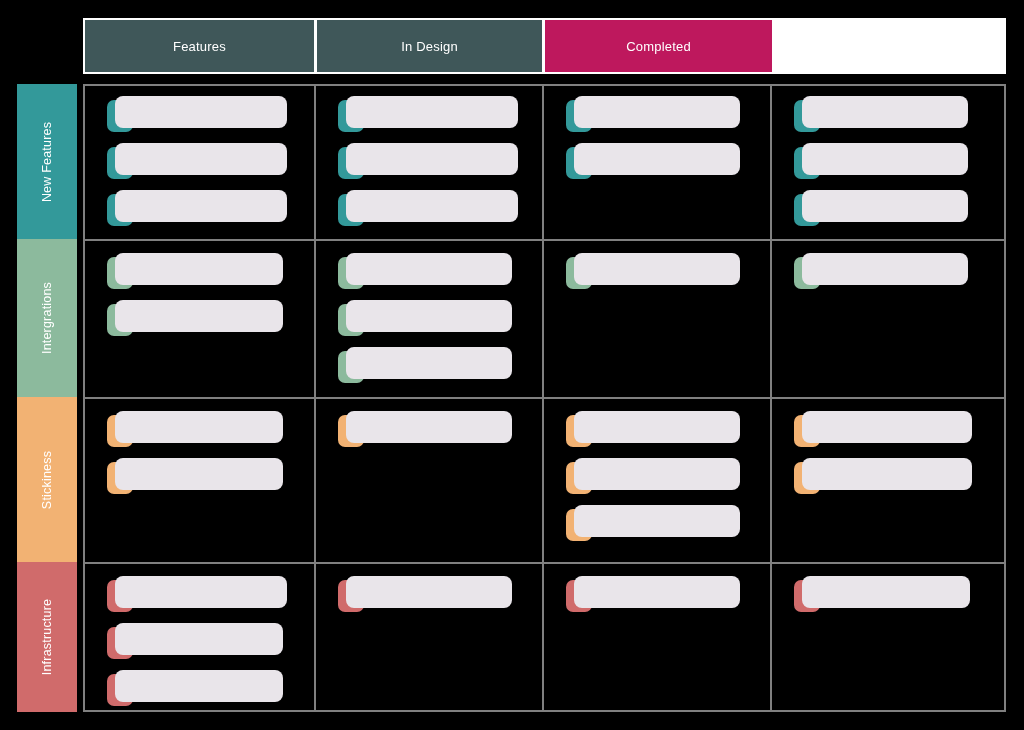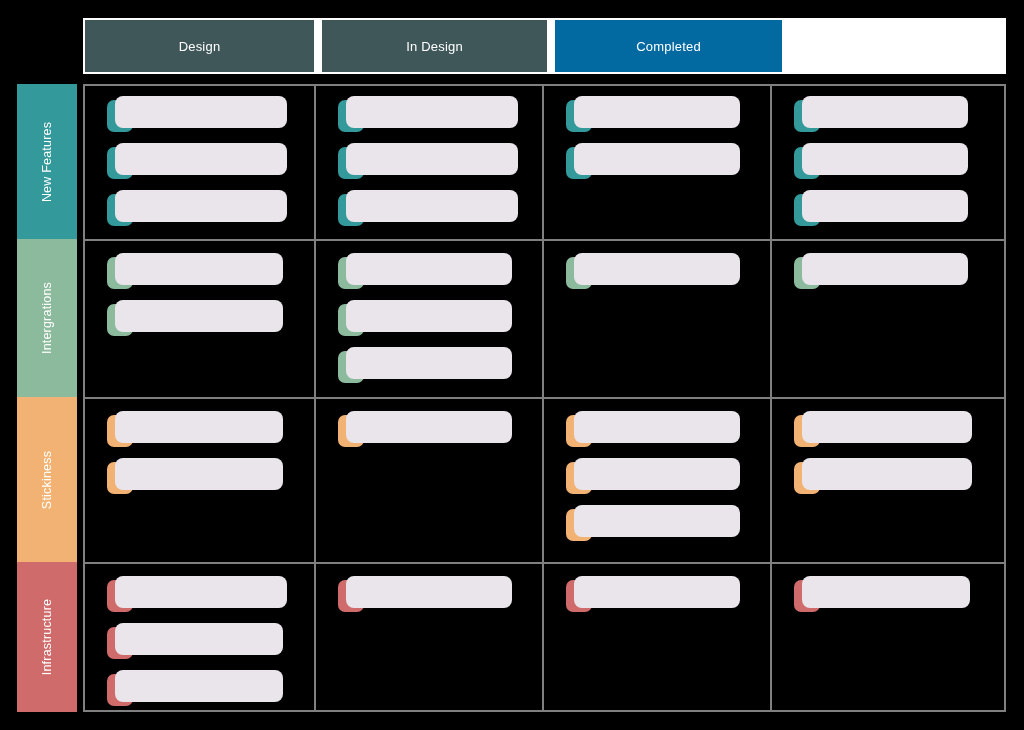--- a/index.html
+++ b/index.html
@@ -40,21 +40,21 @@
     background: #3f5759;
     color: #ffffff;
     font-size: 13px;
     letter-spacing: .2px;
     display: flex;
     align-items: center;
     justify-content: center;
     box-sizing: border-box;
     height: 100%;
   }
-  .col-header + .col-header { margin-left: 8px; }
+  .col-header + .col-header { margin-left: 3px; }
 
   
   .row-label {
     position: absolute;
     left: 17px;
     width: 60px;
     box-sizing: border-box;
     display: flex;
     align-items: center;
     justify-content: center;
@@ -117,23 +117,23 @@
     background: #e9e5ea;
     border-radius: 8px;
   }
 </style>
 </head>
 <body>
 
 <div id="board">
 
   <div class="header-row">
-      <div class="col-header" style="width: 229px; background: rgb(63, 87, 89); color: rgb(255, 255, 255);">Design</div>
+      <div class="col-header" style="width: 229px; background: rgb(63, 87, 89); color: rgb(255, 255, 255);">Features</div>
       <div class="col-header" style="width: 225px; background: rgb(63, 87, 89); color: rgb(255, 255, 255);">In Design</div>
-      <div class="col-header" style="width: 227px; background: #0369a1; color: rgb(255, 255, 255);">Completed</div>
+      <div class="col-header" style="width: 227px; background: #be185d; color: rgb(255, 255, 255);">Completed</div>
     </div>
 
   <div id="row-labels">
       <div class="row-label" style="top: 84px; height: 155px; background: rgb(51, 153, 154);">
         <span class="rl-text">New Features</span>
       </div>
       <div class="row-label" style="top: 239px; height: 158px; background: rgb(140, 186, 157);">
         <span class="rl-text">Intergrations</span>
       </div>
       <div class="row-label" style="top: 397px; height: 165px; background: rgb(242, 178, 115);">

